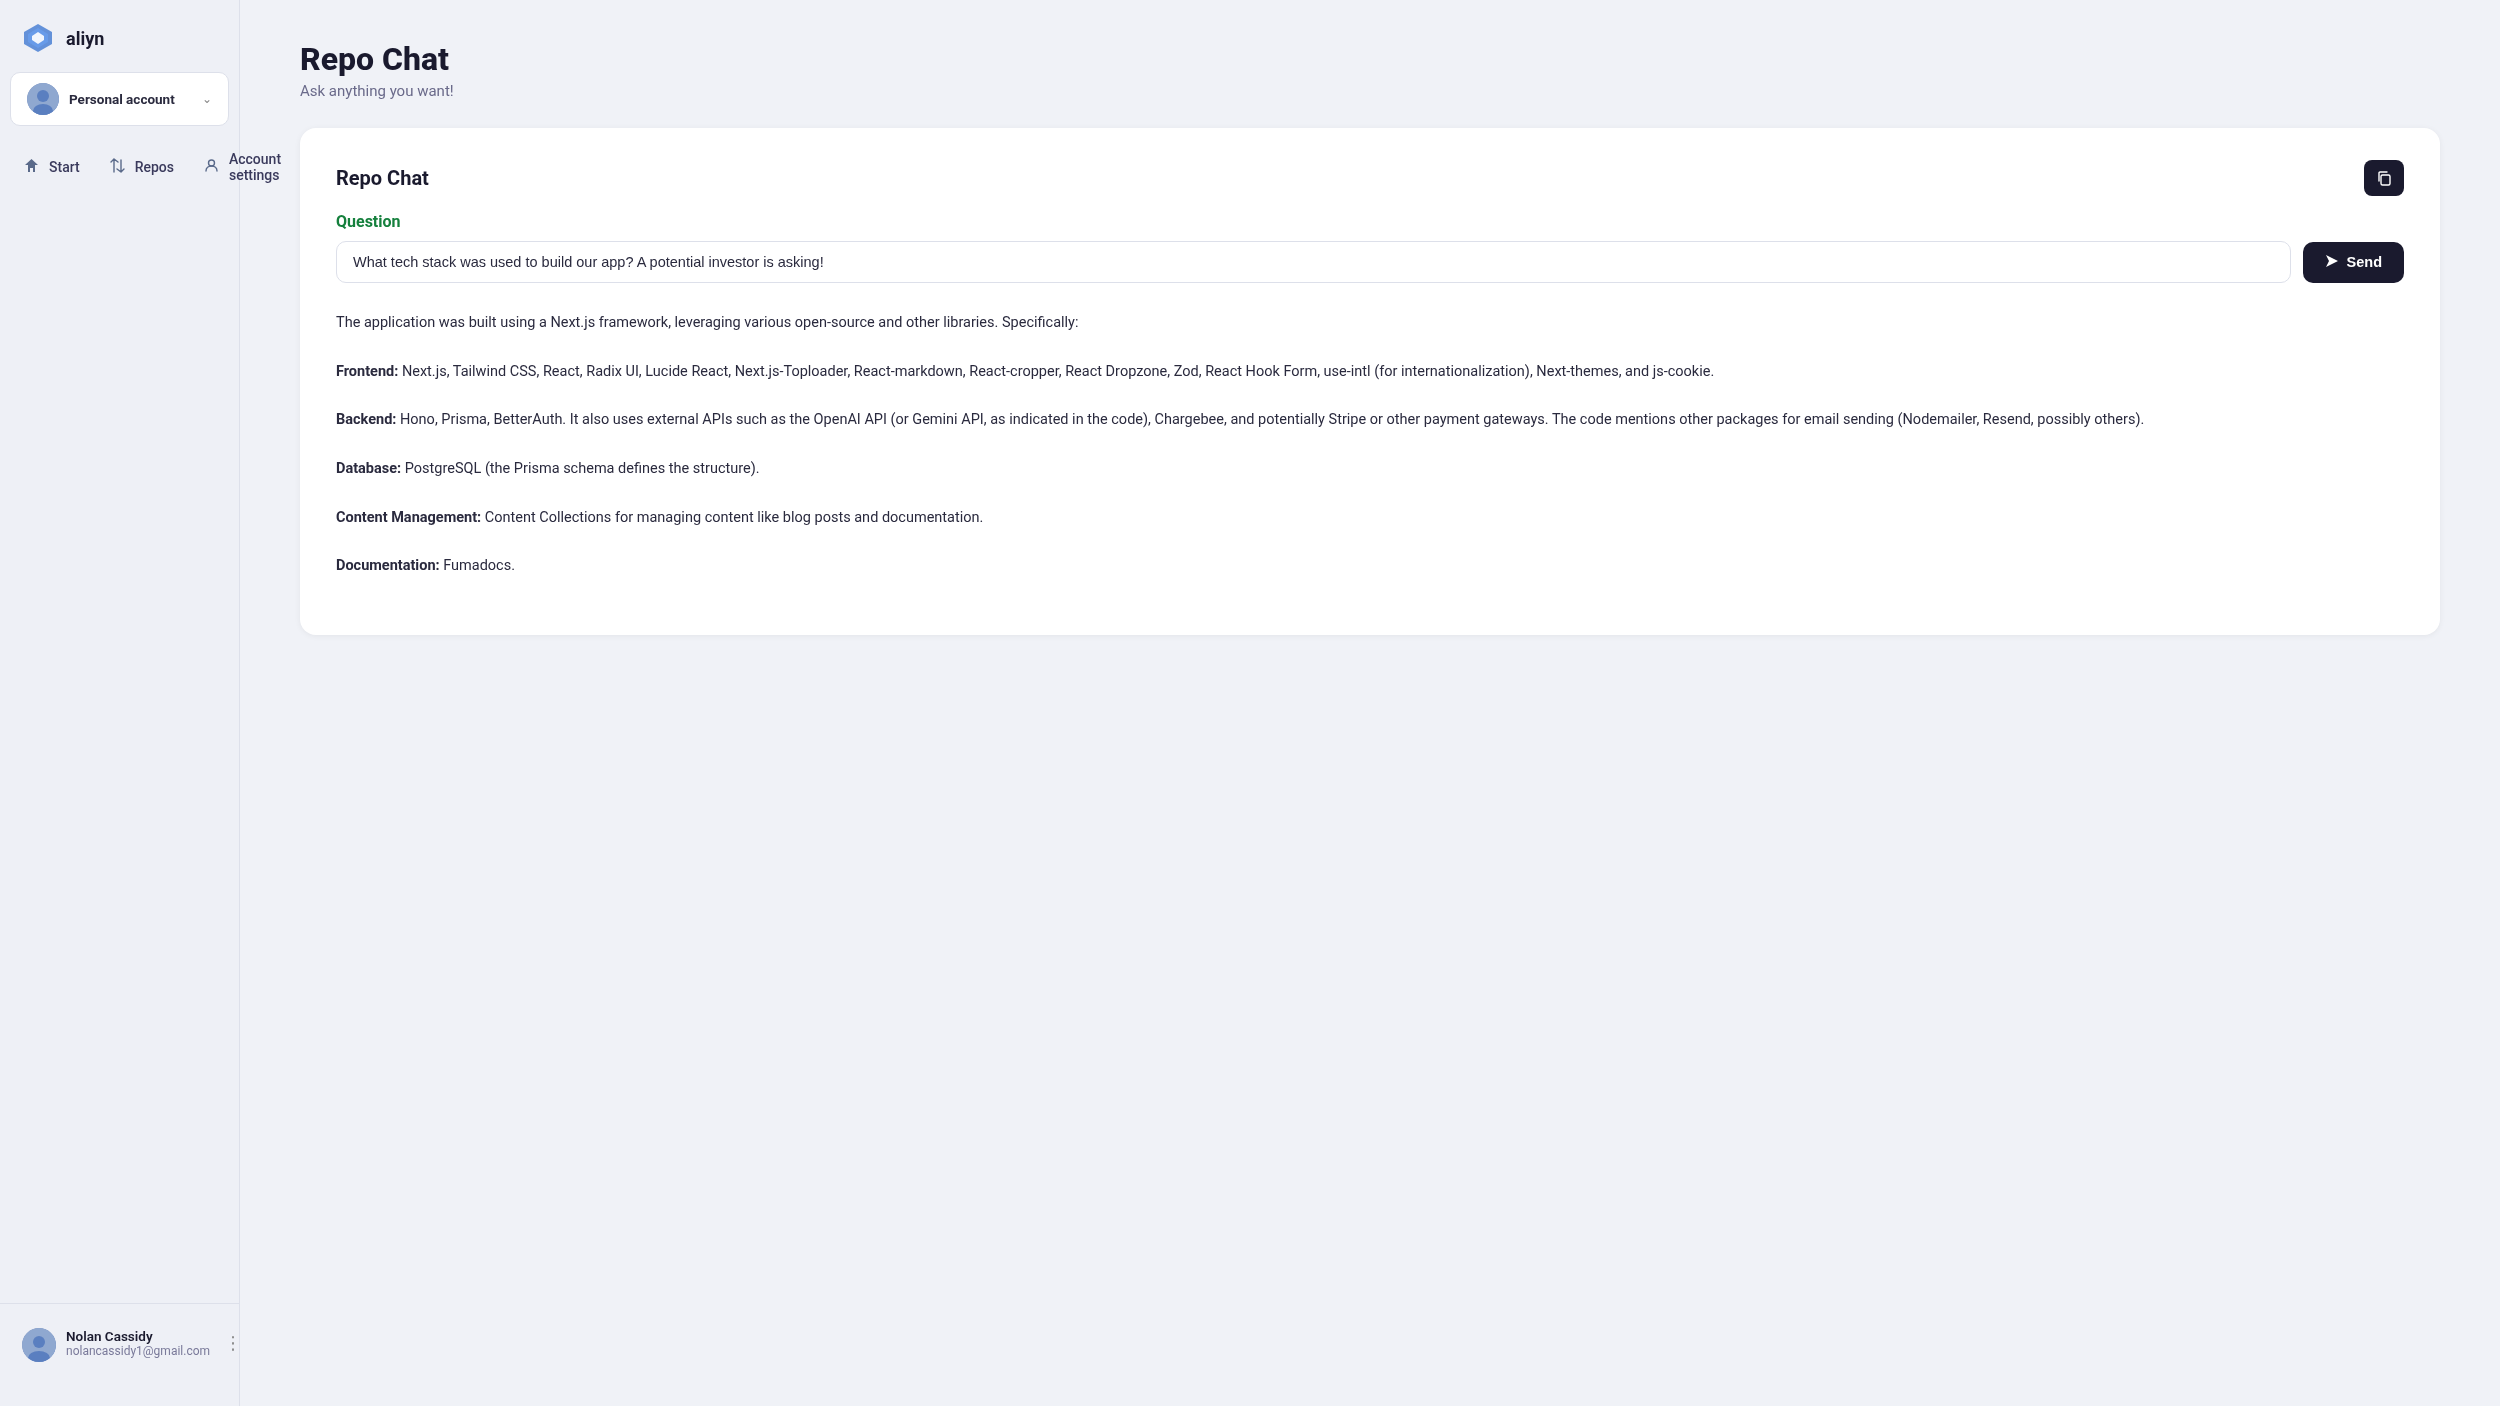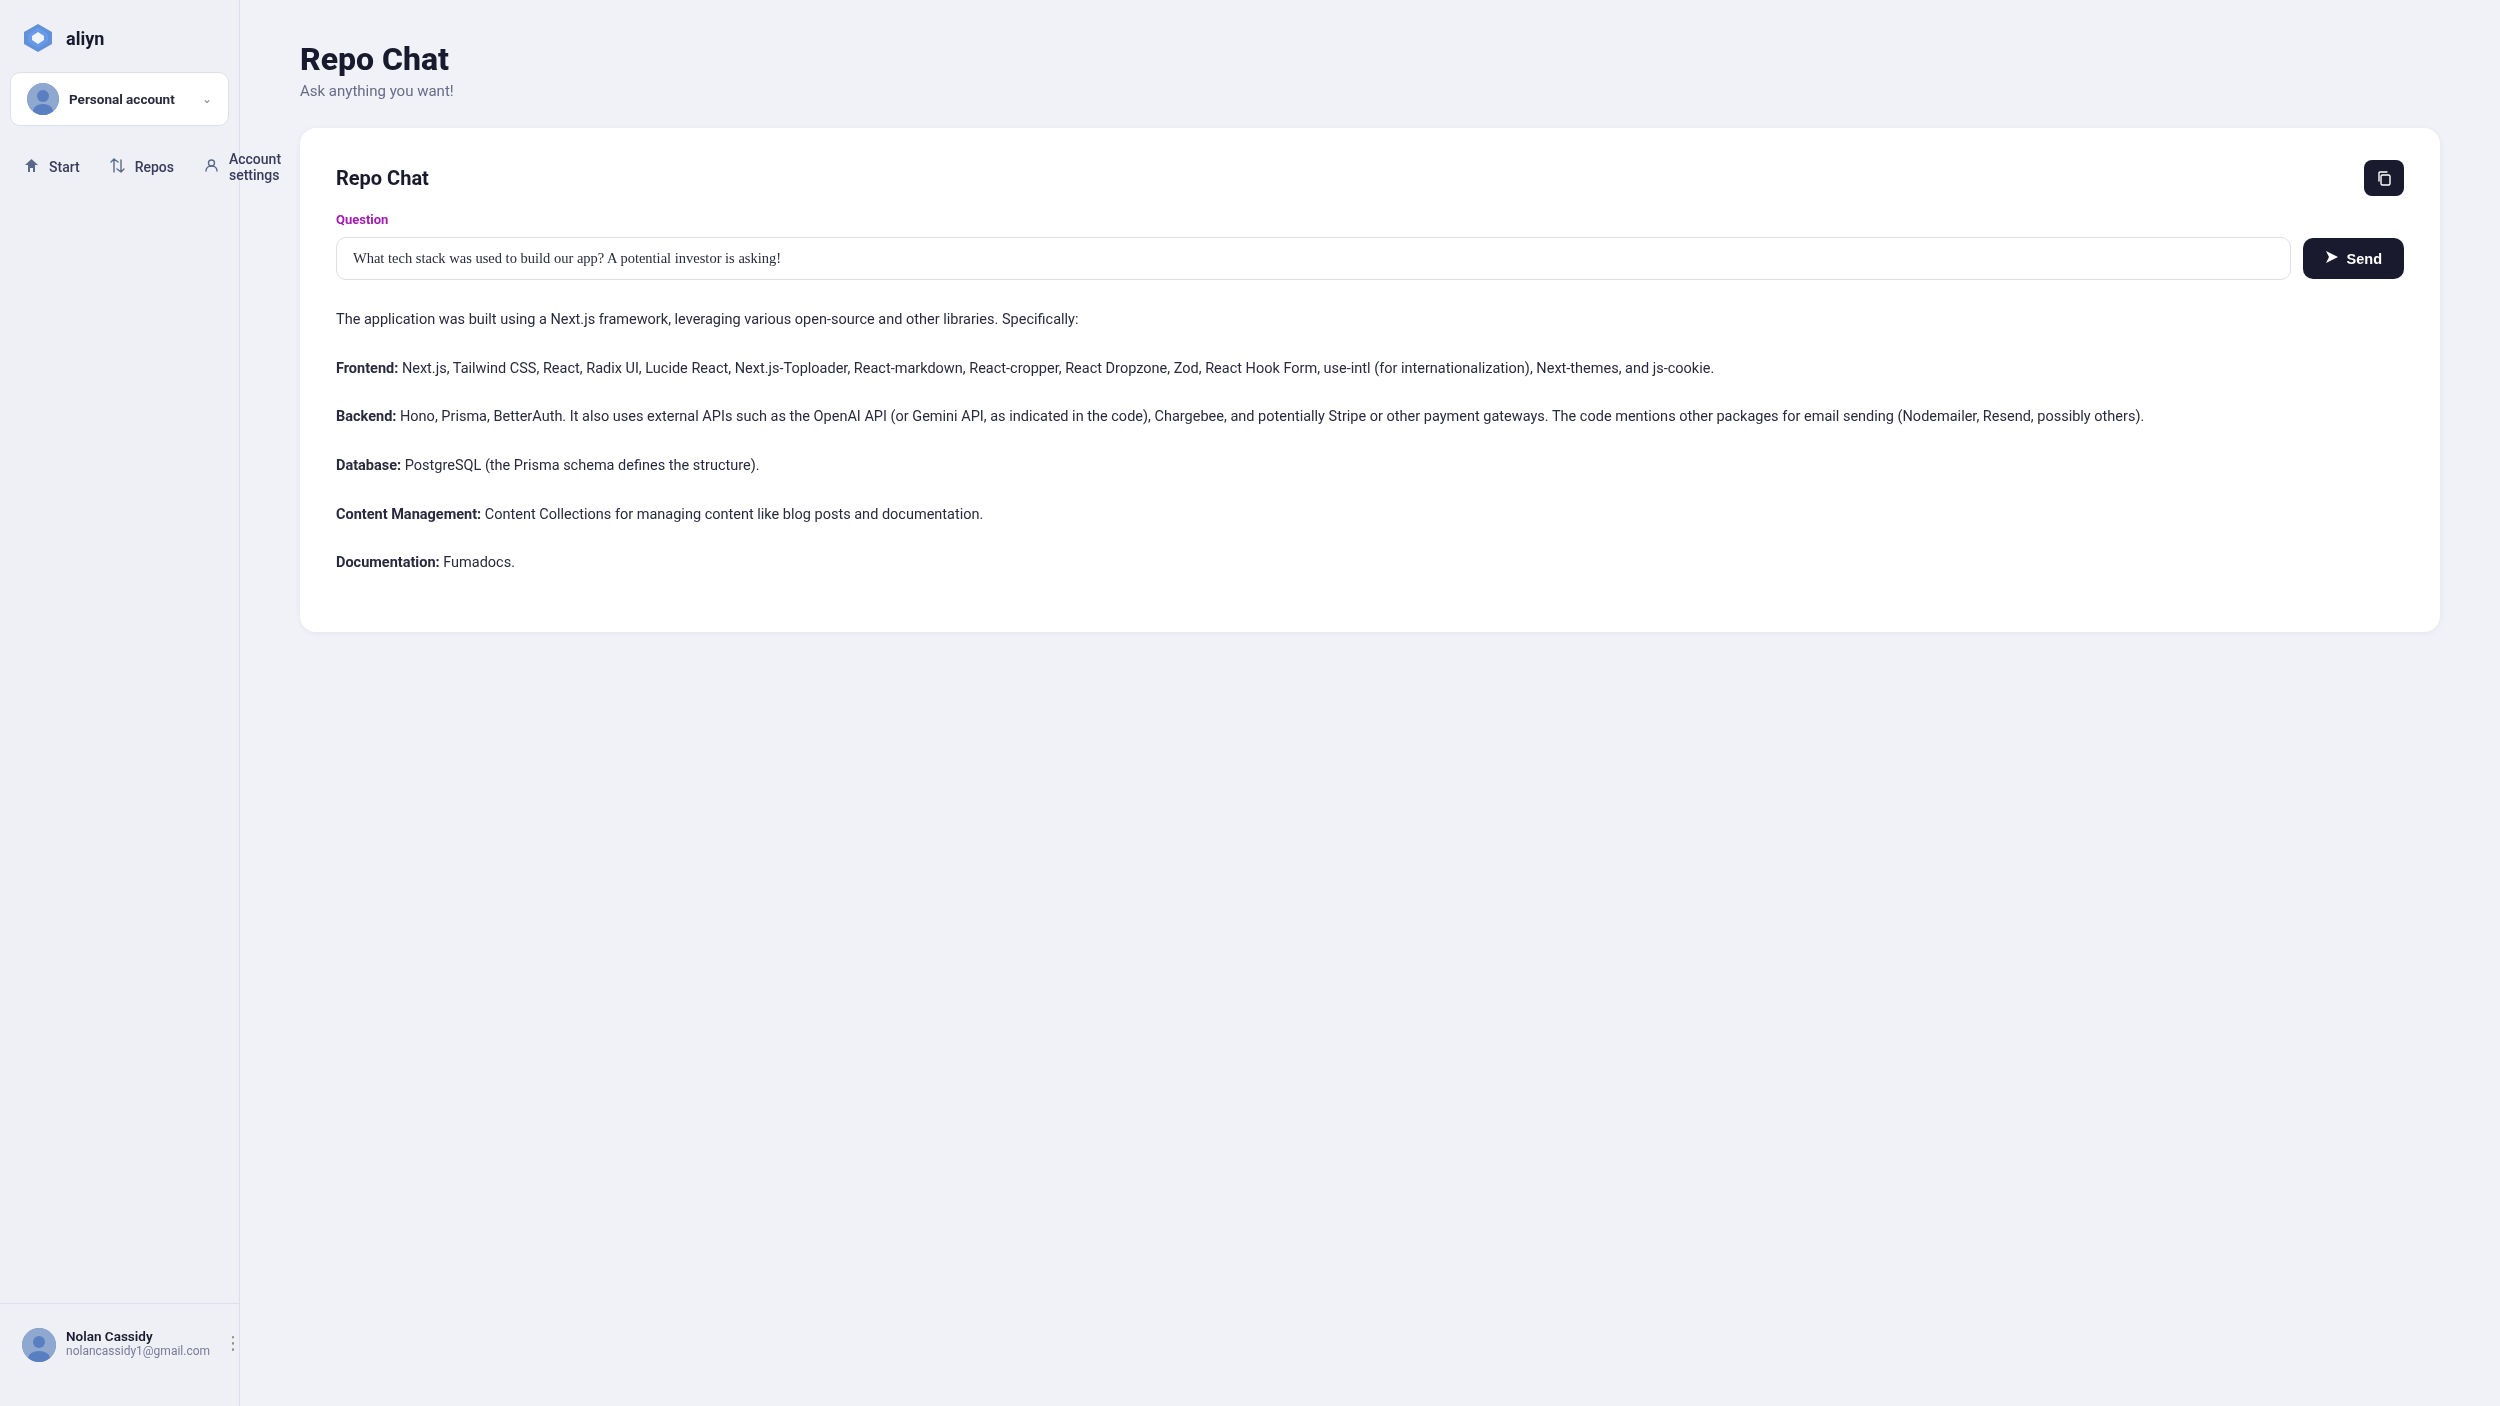--- a/index.html
+++ b/index.html
@@ -215,43 +215,42 @@
       font-size: 16px;
     }
 
     #repo-description {
       font-size: 14.5px;
       color: #3a3a5c;
       margin-bottom: 20px;
     }
 
     #question-label {
-      font-size: 13px;
+      font-size: 16px;
       font-weight: 700;
-      color: #a21caf;
+      color: #15803d;
       margin-bottom: 10px;
     }
 
     #question-input-area {
       display: flex;
       gap: 12px;
       margin-bottom: 28px;
       align-items: center;
     }
 
     #question-input {
       flex: 1;
       padding: 12px 16px;
       border: 1px solid #dde0ea;
       border-radius: 10px;
       font-size: 14.5px;
       color: #2a2a3e;
       outline: none;
       background: #fff;
-      font-family: Liberation Serif, serif;
     }
 
     #send-button {
       background: #1a1a2e;
       color: #fff;
       border: none;
       border-radius: 10px;
       padding: 12px 22px;
       font-size: 14.5px;
       font-weight: 600;

